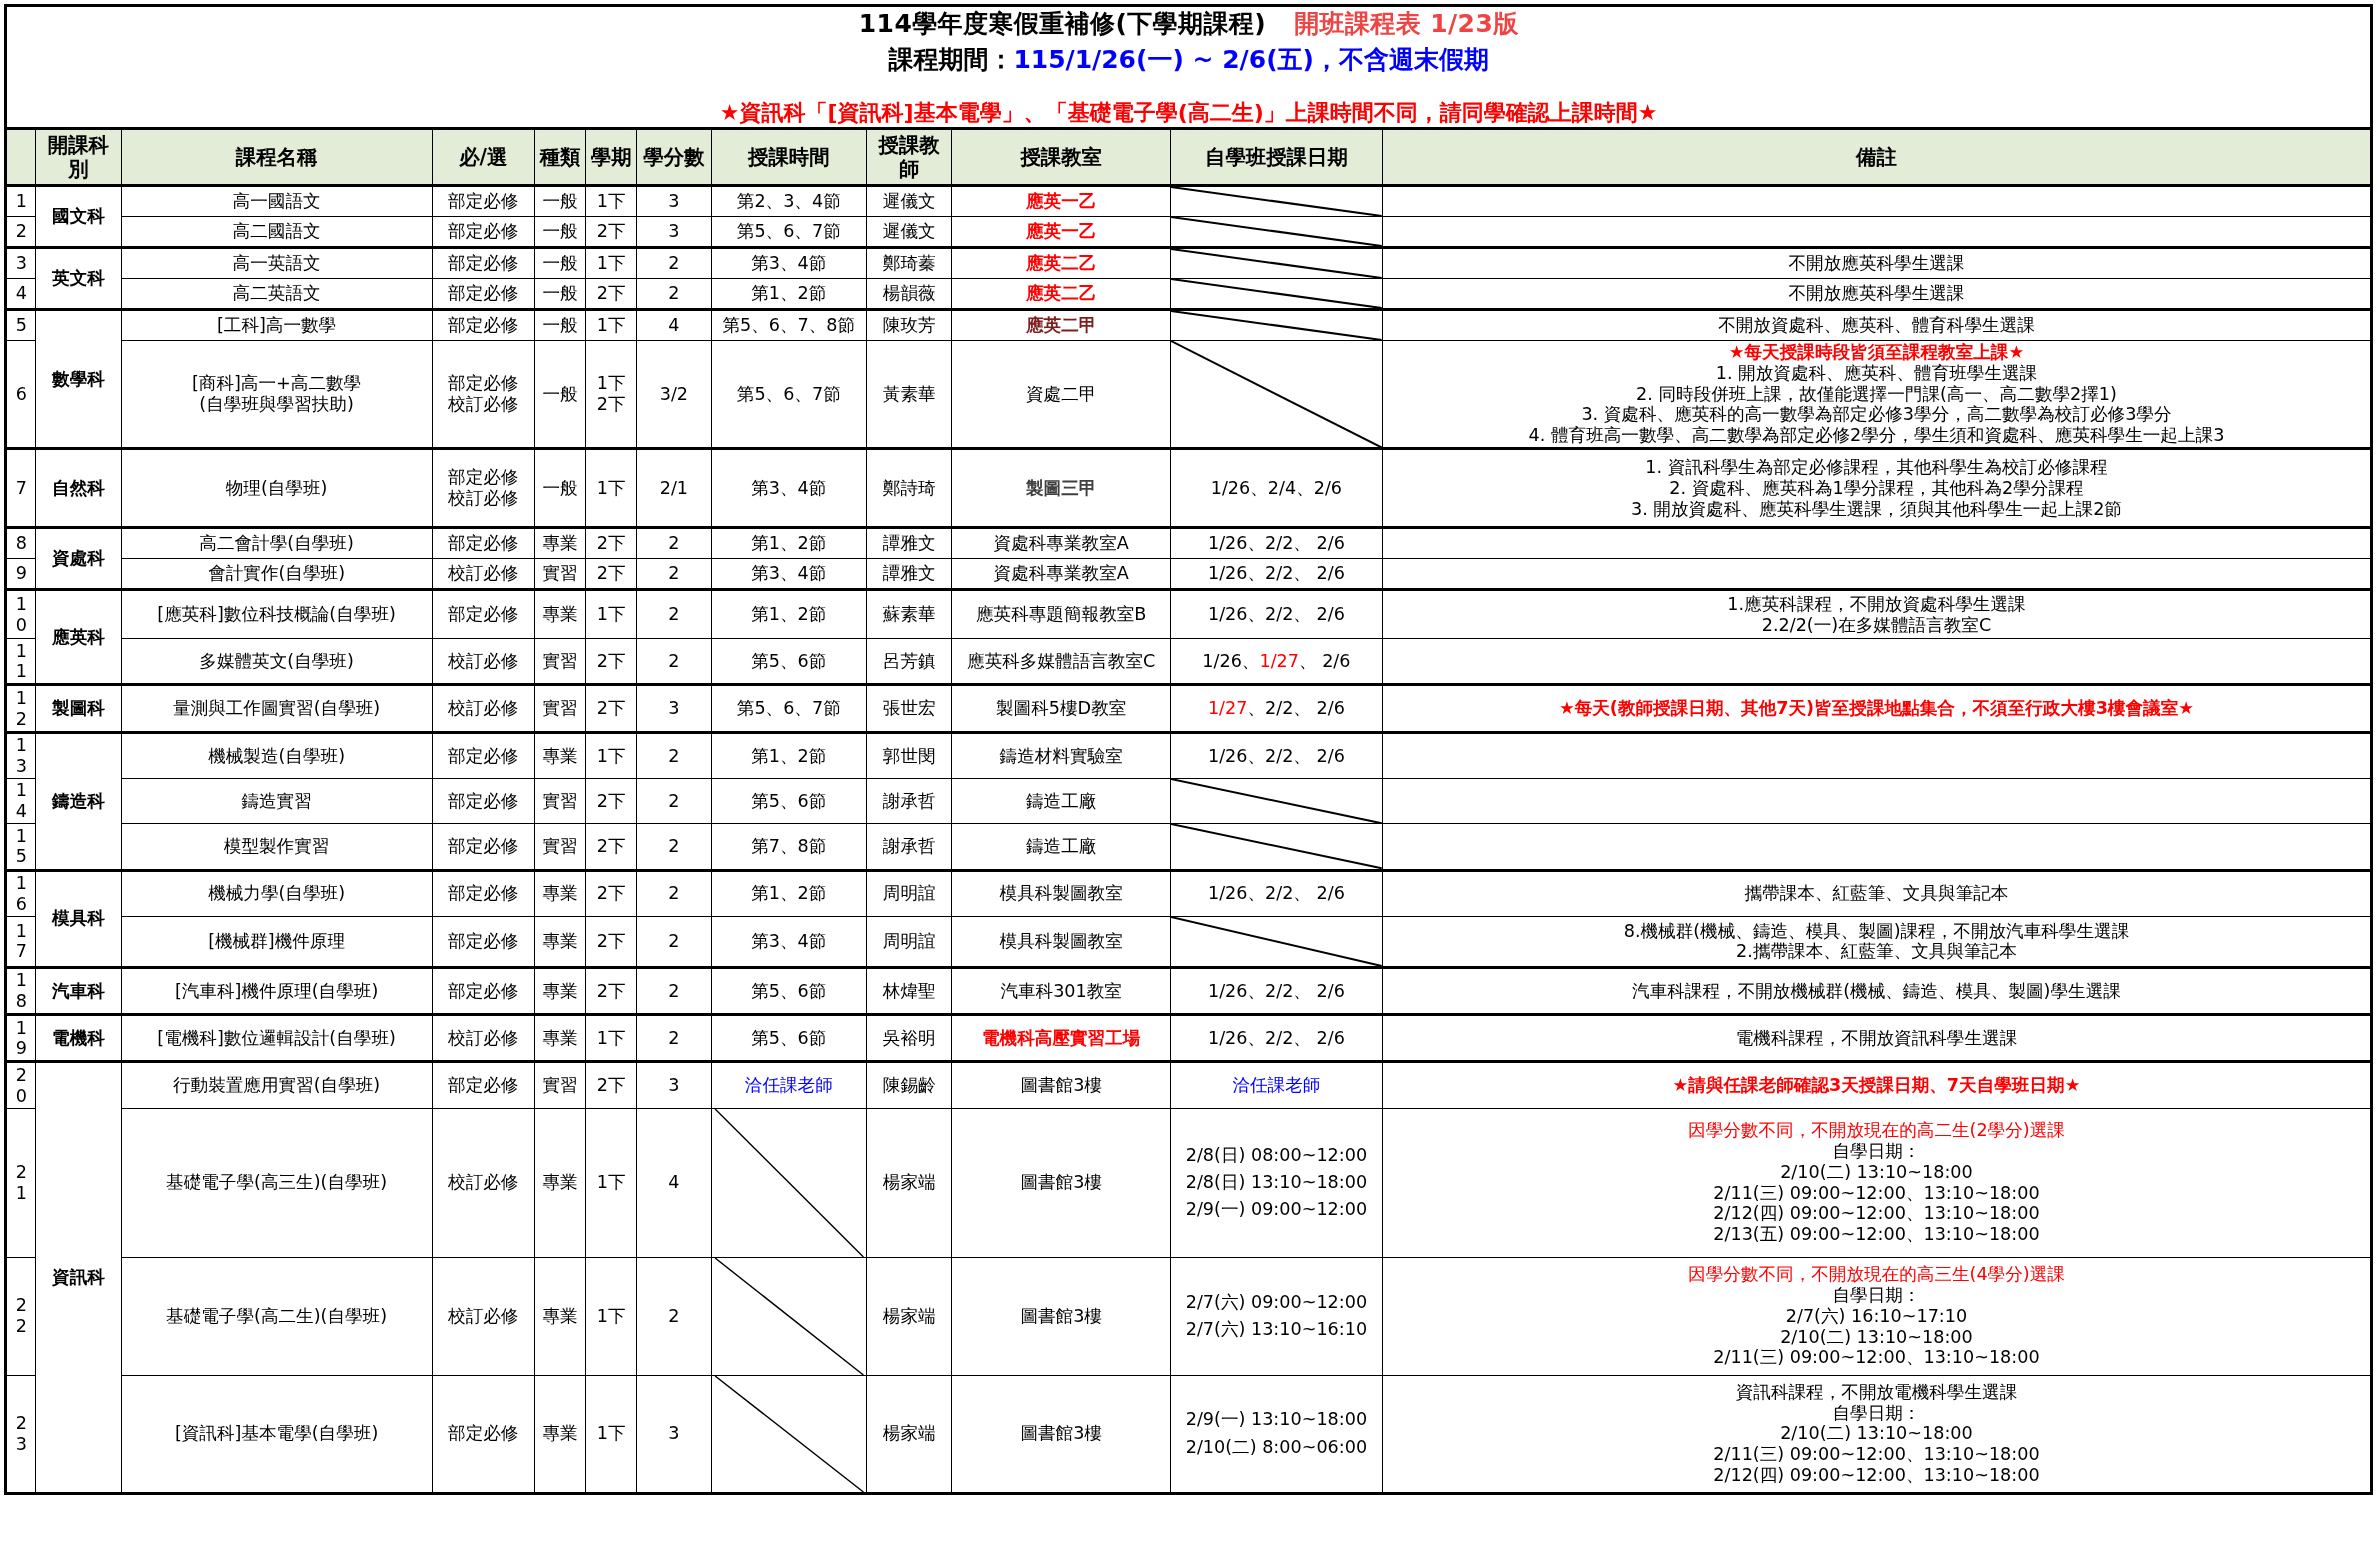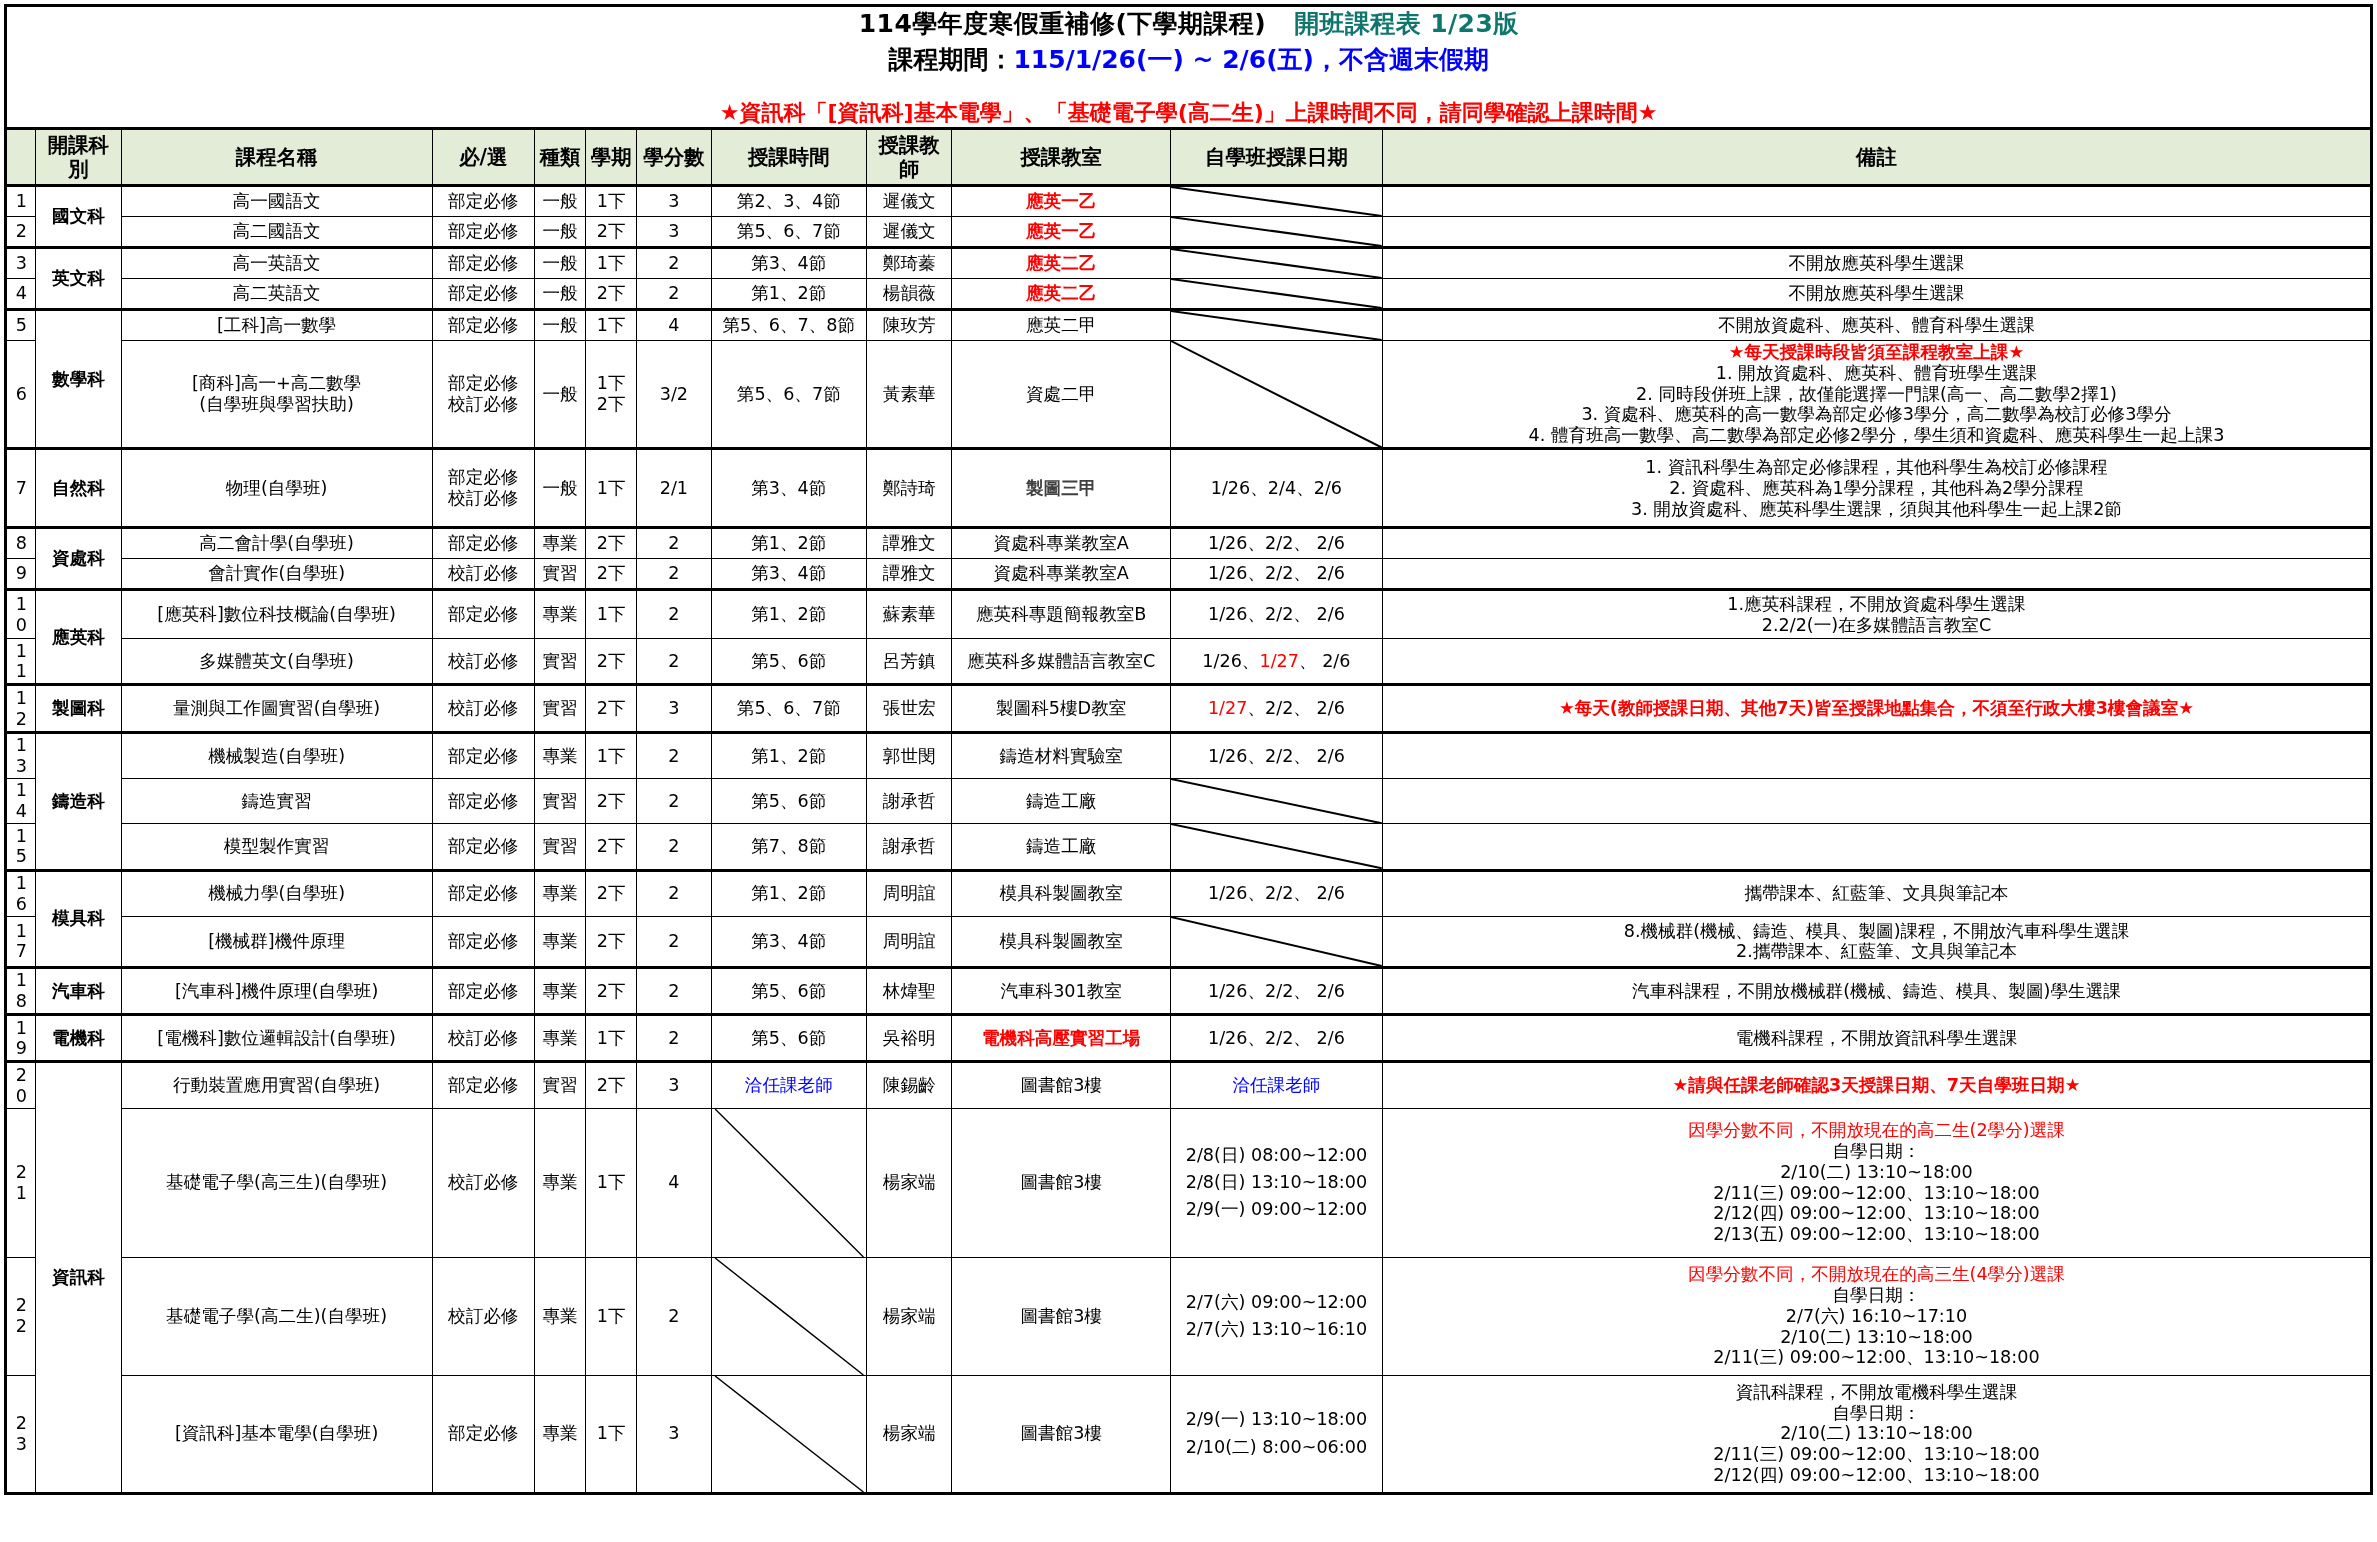--- a/index.html
+++ b/index.html
@@ -37,21 +37,21 @@
   
   td.titlecell{
     background:#e3ecd7;
     border:none;
     border-bottom:3.5px solid #000;
     padding:7px 0 10px 0;
   }
   .t-line1{font-size:25px;font-weight:bold;letter-spacing:0.4px;}
   .t-line2{font-size:25px;font-weight:bold;margin-top:7px;}
   .t-line3{font-size:22px;font-weight:bold;color:#ff0000;margin-top:25px;}
-  .red{color:#0f766e;padding-left:19px;}
+  .red{color:#ef4444;padding-left:19px;}
   .blue{color:#0000ff;}
   
   tr.hdr td{
     background:#e3ecd7;
     font-size:20.4px;
     font-weight:bold;
     height:41px;
     border:1.4px solid #000;
     border-top:3.5px solid #000;
     border-bottom:3.5px solid #000;
@@ -251,21 +251,21 @@
           <td>
             <div>部定必修</div>
           </td>
           <td>一般</td>
           <td>
             <div>1下</div>
           </td>
           <td>4</td>
           <td style="color:#000000">第5、6、7、8節</td>
           <td>陳玫芳</td>
-          <td style="color:#000000;font-weight:normal">應英二甲</td>
+          <td style="color:#7f1d1d;font-weight:bold">應英二甲</td>
           <td class="slash dates">
             <svg viewBox="0 0 100 100" preserveAspectRatio="none">
               <line x1="0" y1="0" x2="100" y2="100" stroke="#000" stroke-width="2" vector-effect="non-scaling-stroke"></line>
             </svg>
           </td>
           <td class="remark">
             <div style="color:#000000;font-weight:normal">不開放資處科、應英科、體育科學生選課</div>
           </td>
         </tr>
         <tr style="height: 107px;">

